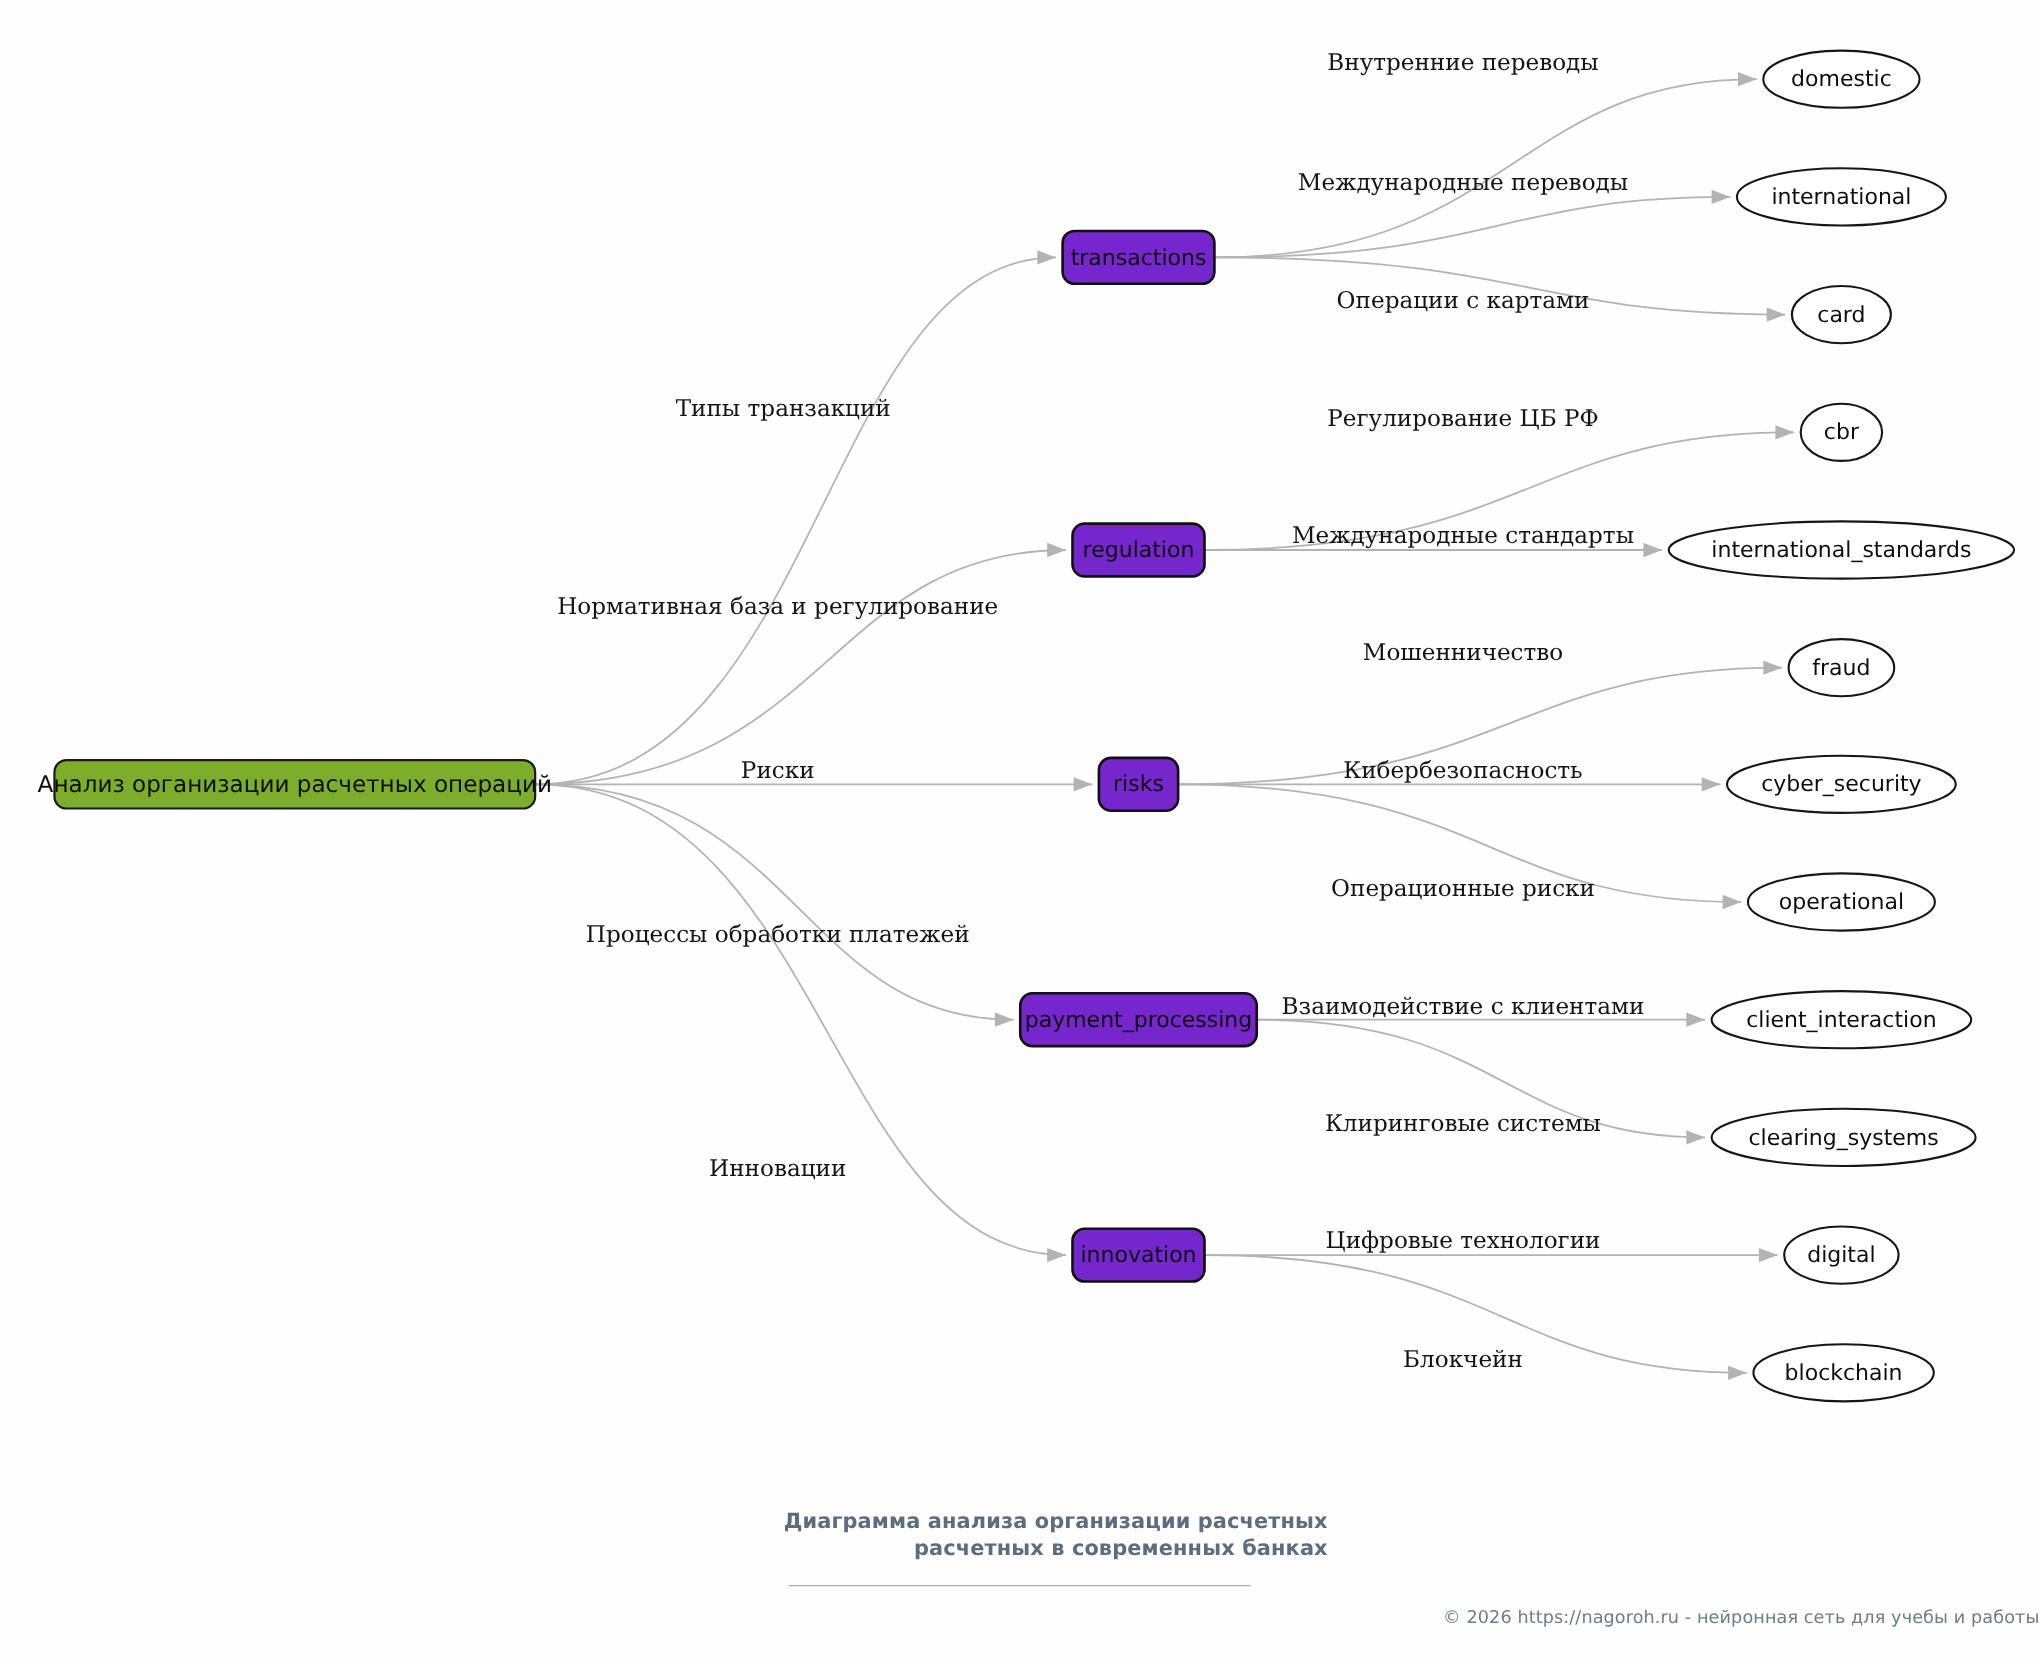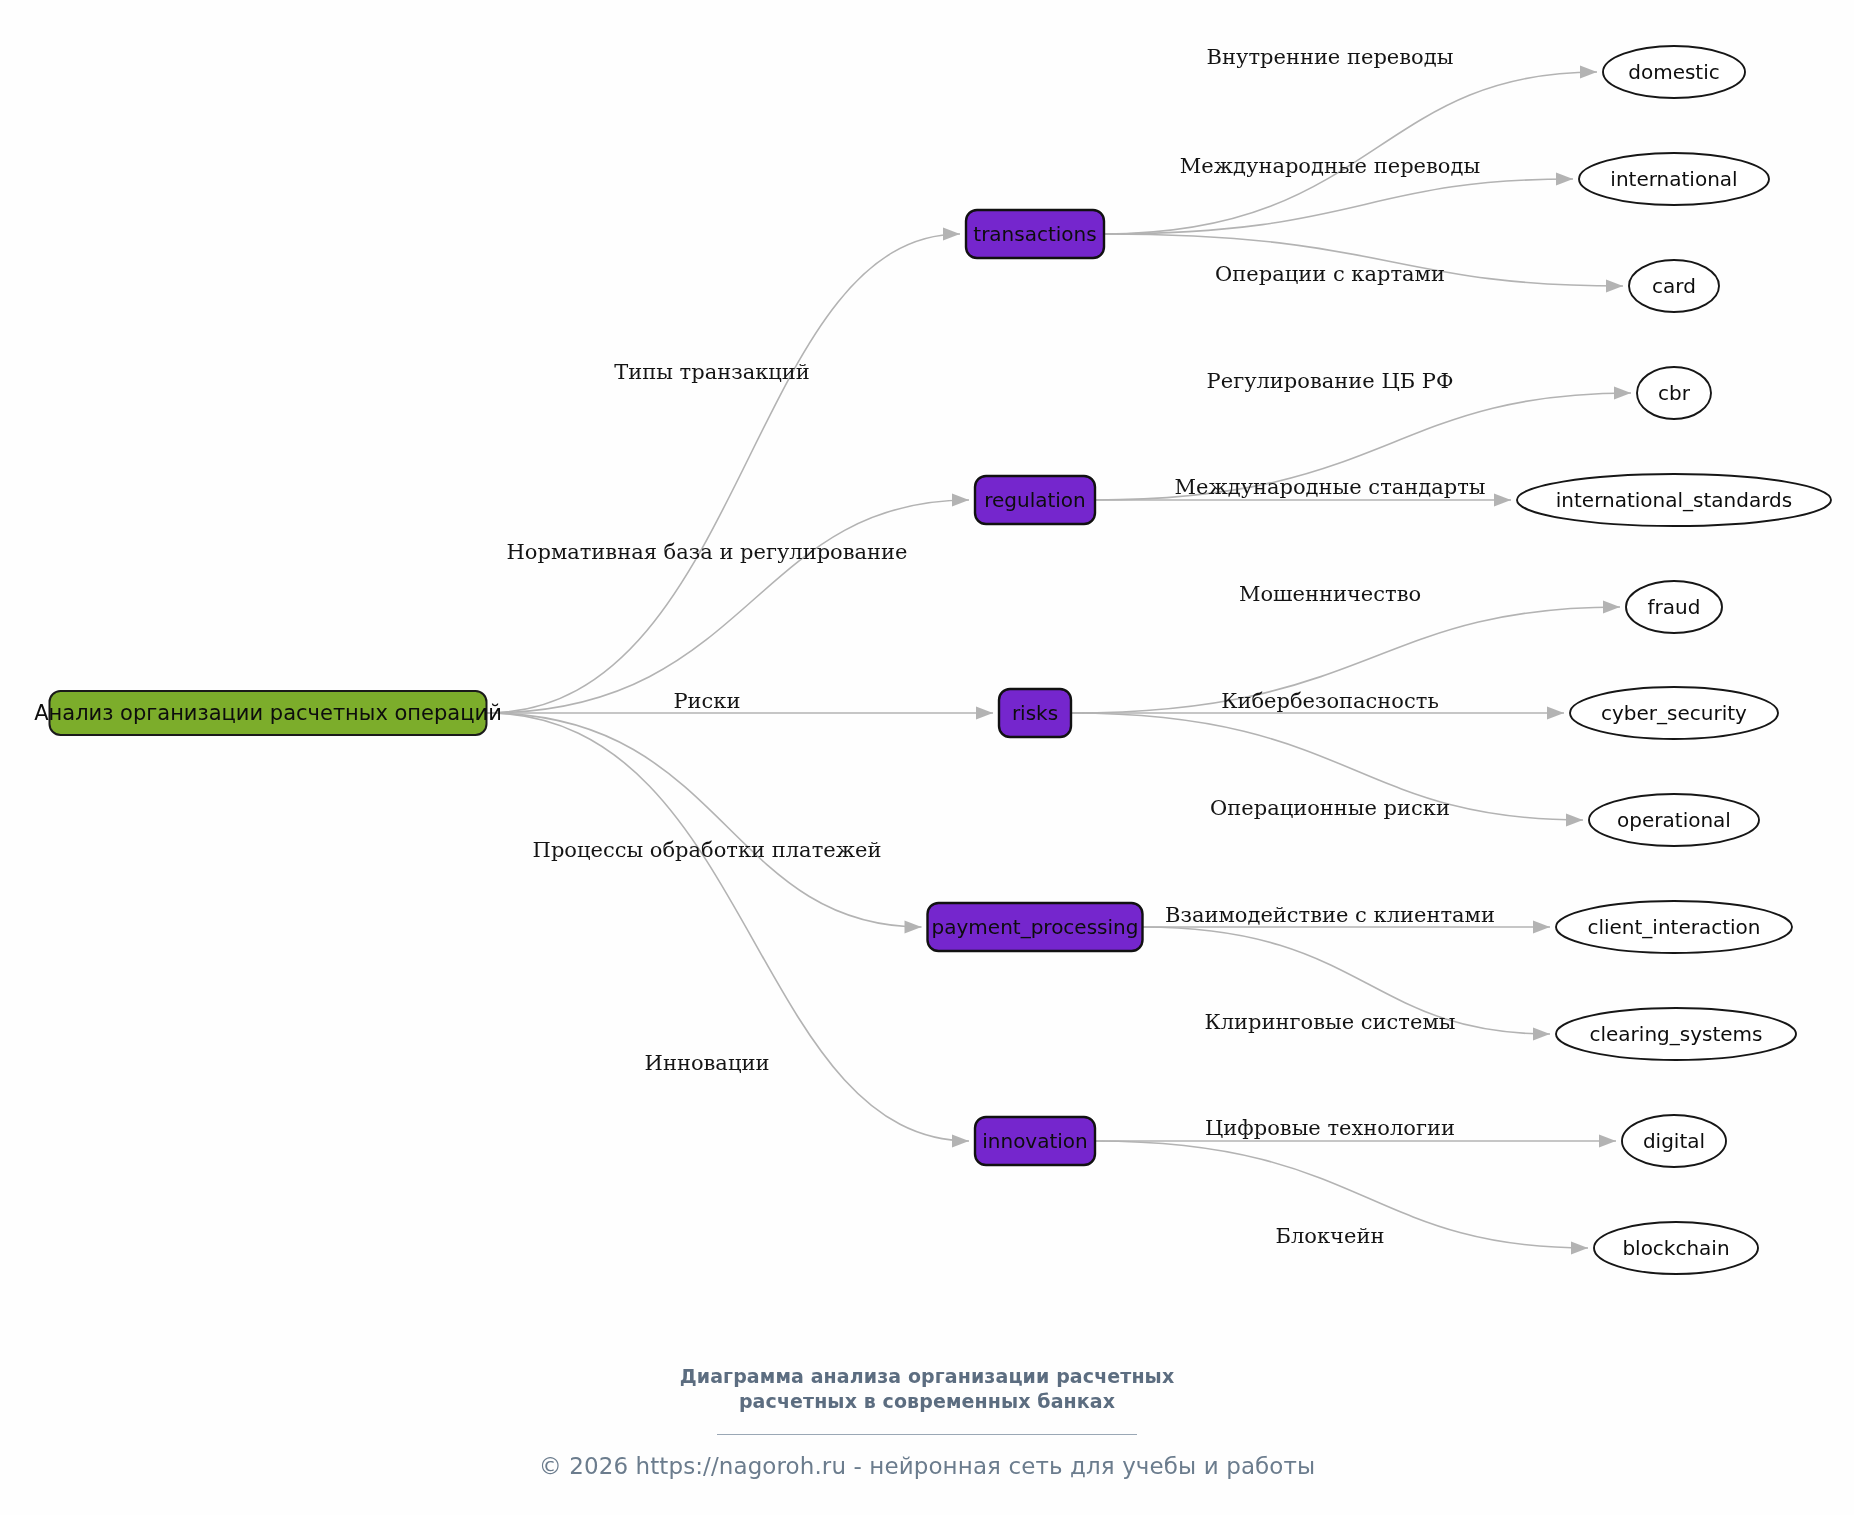--- a/index.html
+++ b/index.html
@@ -70,41 +70,41 @@
     font-size: 21px;
     fill: #141414;
     text-anchor: middle;
     dominant-baseline: middle;
   }
   .caption-block {
     position: absolute;
     left: 0;
     right: 0;
     bottom: 36px;
-    text-align: center;
+    text-align: right;
   }
   .caption-title {
     font-family: "DejaVu Sans", sans-serif;
     font-size: 19px;
     font-weight: bold;
     color: #5c6d80;
     line-height: 1.32;
     letter-spacing: 0.1px;
     max-width: 560px;
     margin: 0 auto;
   }
   .caption-rule {
     width: 420px;
     height: 1px;
     background: #9aa7b5;
     margin: 20px auto 18px auto;
   }
   .caption-credit {
     font-family: "DejaVu Sans", sans-serif;
-    font-size: 23px;
+    font-size: 16px;
     color: #6b7c8d;
     letter-spacing: 0.1px;
   }
 </style>
 </head>
 <body>
 
 <div id="diagram-root">
 
   <svg id="mindmap" viewBox="0 0 1854 1515">

